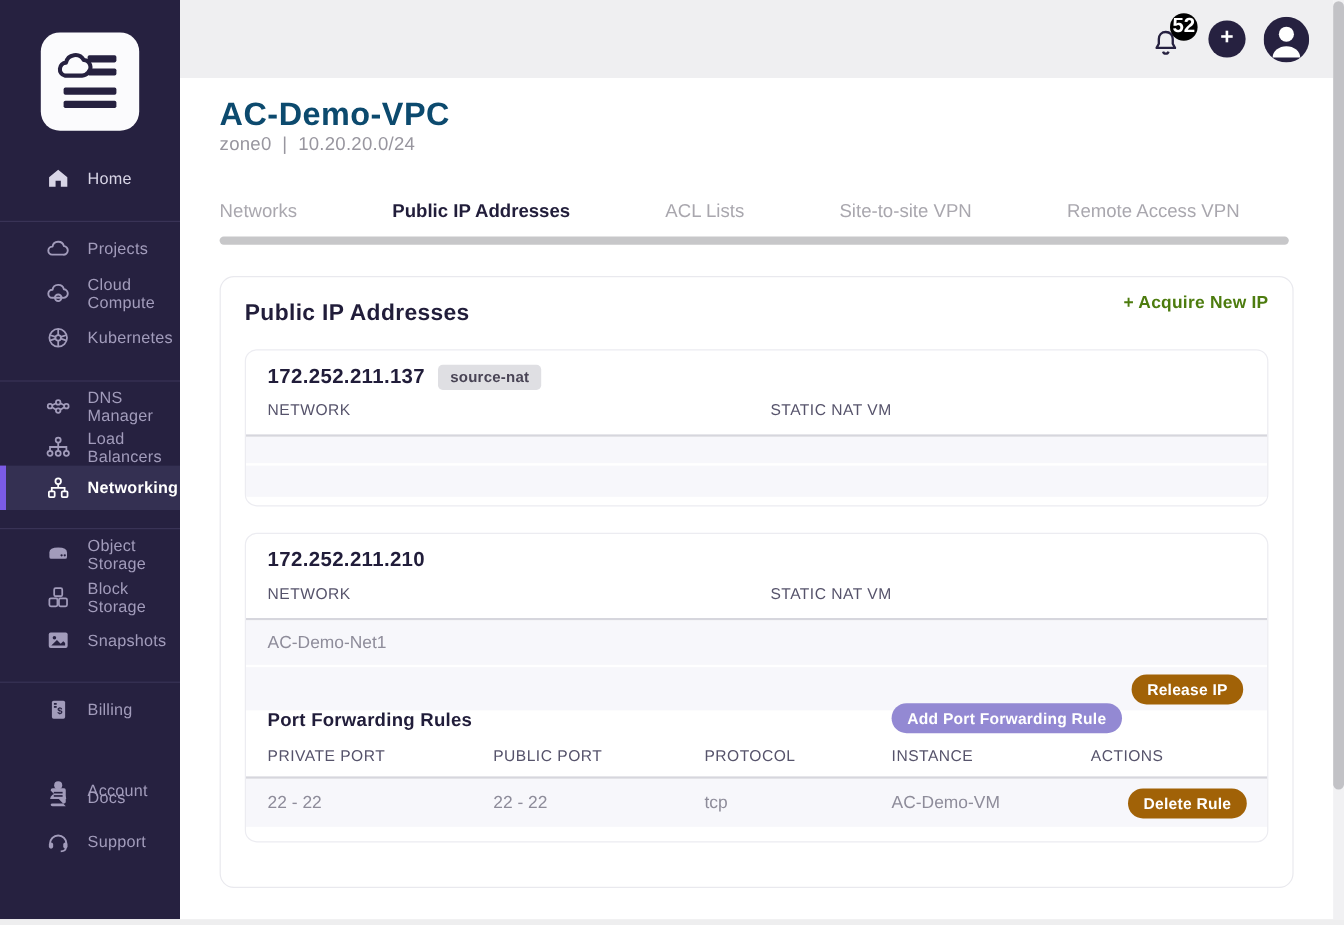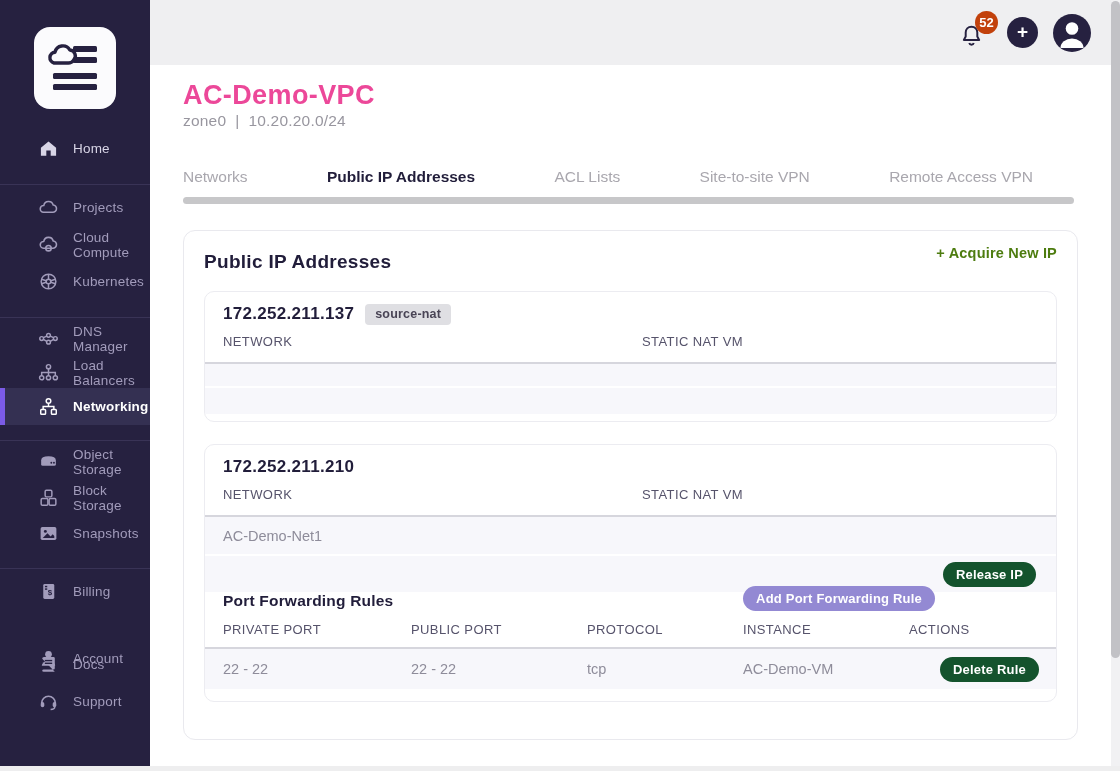--- a/index.html
+++ b/index.html
@@ -20,26 +20,26 @@
   
   .vscroll-track { position:absolute; right:0; top:0; width:9px; height:766px; background:#f1f1f3; z-index:20; }
   .vscroll-thumb { position:absolute; right:0px; top:1px; width:9px; height:657px; background:#c2c2c6; border-radius:5px; }
   .hscroll-track { position:absolute; left:0; bottom:0; width:1120px; height:5px; background:#eeeeef; z-index:21; }
 
   
   .topbar { position:absolute; left:150px; top:0; width:961px; height:65px; background:#efeff1; }
   .topbar-actions { position:absolute; right:20px; top:0; height:65px; display:flex; align-items:center; gap:15px; }
   .bell-wrap { position:relative; width:34px; height:40px; cursor:pointer; }
   .bell-wrap svg { position:absolute; left:0; bottom:2px; }
-  .notif-badge { position:absolute; right:-6px; top:-2px; min-width:23px; height:23px; background:#c2410c; border-radius:12px; color:#fff; font-size:13px; font-weight:bold; display:flex; align-items:center; justify-content:center; }
+  .notif-badge { position:absolute; right:-6px; top:-2px; min-width:23px; height:23px; background:#000000; border-radius:12px; color:#fff; font-size:17px; font-weight:bold; display:flex; align-items:center; justify-content:center; }
   .plus-btn { width:31px; height:31px; border-radius:50%; background:#262140; color:#fff; font-size:19px; font-weight:bold; display:flex; align-items:center; justify-content:center; cursor:pointer; line-height:1; padding-bottom:2px; }
   .avatar { width:38px; height:38px; border-radius:50%; cursor:pointer; }
 
   
-  .page-title { position:absolute; left:183px; top:80px; font-size:27px; font-weight:bold; letter-spacing:.4px; color:#ec4899; }
+  .page-title { position:absolute; left:183px; top:80px; font-size:27px; font-weight:bold; letter-spacing:.4px; color:#0c4a6e; }
   .page-subtitle { position:absolute; left:183px; top:112px; font-size:15.5px; color:#98969f; letter-spacing:.2px; display:flex; gap:9px; }
 
   
   .tabs { position:absolute; left:183px; top:168px; width:850px; display:flex; justify-content:space-between; }
   .tab { font-size:15.5px; color:#a9a7ae; cursor:pointer; white-space:nowrap; }
   .tab.active { color:#211d3a; font-weight:bold; }
   .tabs-bar { position:absolute; left:183px; top:197px; width:891px; height:7px; background:#c7c7c9; border-radius:4px; }
 
   
   .outer-card { position:absolute; left:183px; top:230px; width:895px; min-height:510px; background:#fff; border:1px solid #e9e9ee; border-radius:12px; padding:14px 20px 20px 20px; }
@@ -56,21 +56,21 @@
   .cols-row .c1 { position:absolute; left:18px; }
   .cols-row .c2 { position:absolute; left:437px; }
   .hdr-divider { height:2px; background:#d6d6dd; margin-top:12px; }
   .lite-row { background:#f7f7fb; }
   .empty-a { height:22px; margin-bottom:2px; }
   .empty-b { height:26px; margin-bottom:7px; }
   .net-row { height:37px; display:flex; align-items:center; padding-left:18px; font-size:14.5px; color:#8e8c9a; margin-bottom:2px; }
   .btns-row { height:36px; display:flex; align-items:center; justify-content:flex-end; gap:8px; padding-right:20px; }
   .btn { border:none; color:#fff; font-family:"Liberation Sans",sans-serif; font-size:13px; font-weight:bold; height:25px; padding:0 13px; border-radius:12.5px; cursor:pointer; letter-spacing:.2px; }
   .btn-purple { background:#9389d3;margin-top:48px; }
-  .btn-red { background:#14532d; }
+  .btn-red { background:#a16207; }
 
   .pf-title { font-size:15.5px; font-weight:bold; color:#211d3a; margin:0 0 0 18px; letter-spacing:.2px; }
   .pf-grid { display:grid; grid-template-columns:188px 176px 156px 166px 1fr; padding-left:18px; align-items:center; }
   .pf-headers { margin-top:12px; font-size:13px; color:#56536b; letter-spacing:.4px; }
   .pf-hdr-divider { height:2px; background:#d6d6dd; margin-top:10px; }
   .pf-row { height:40px; font-size:14.5px; color:#8e8c9a; margin-bottom:12px; }
   .pf-row .cell-action { justify-self:end; margin-right:17px; }
 </style>
 </head>
 <body>

